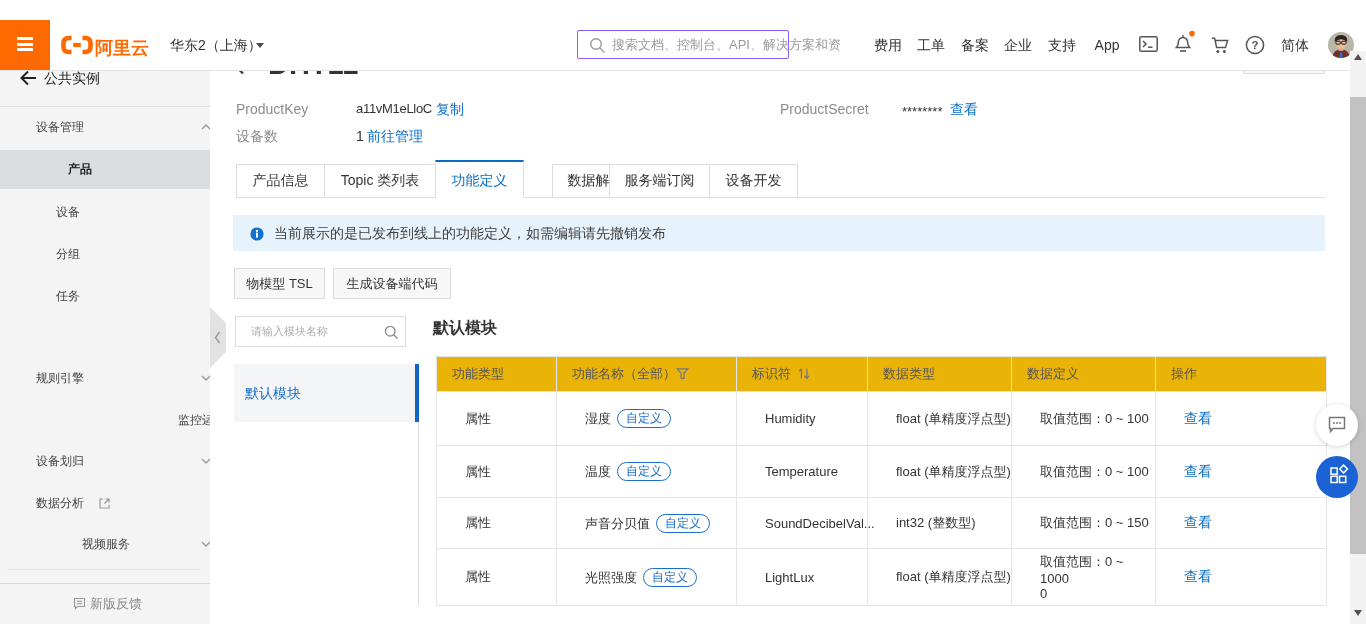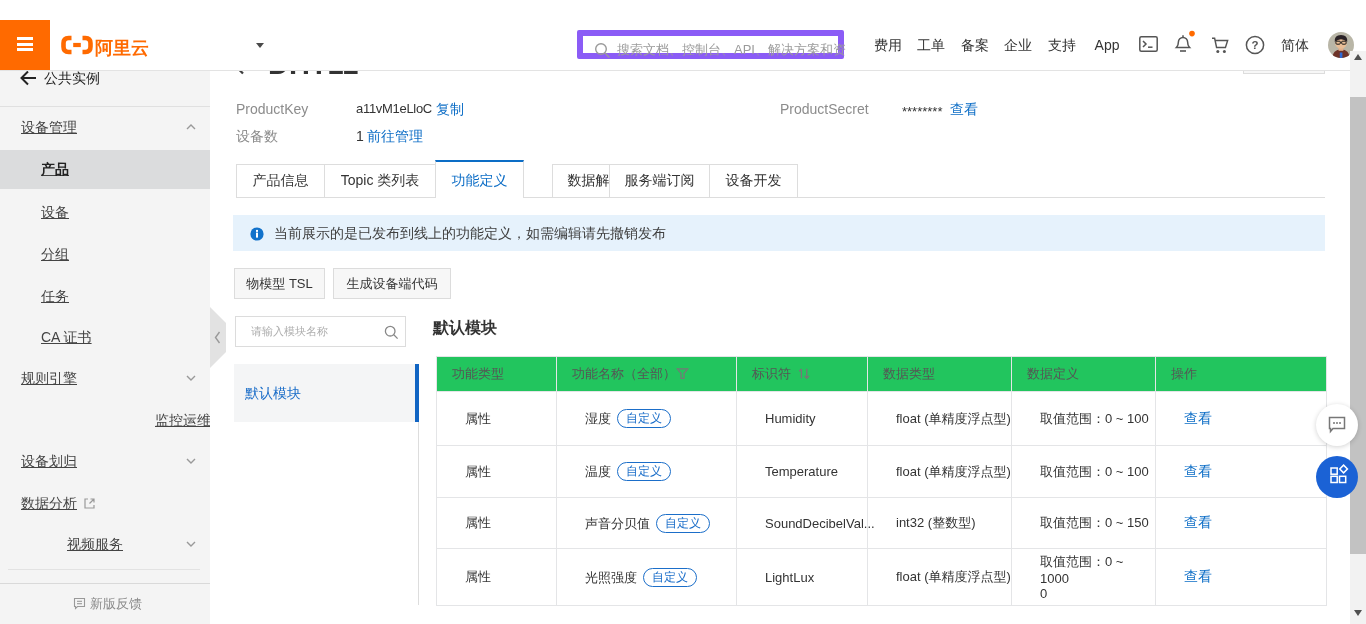--- a/index.html
+++ b/index.html
@@ -5,25 +5,25 @@
 *{margin:0;padding:0;box-sizing:border-box;}
 html,body{width:1366px;height:624px;overflow:hidden;}
 body{font-family:"Liberation Sans",sans-serif;background:#fff;color:#333;}
 #app{position:relative;width:1366px;height:624px;overflow:hidden;}
 .abs{position:absolute;}
 
 #topbar{position:absolute;left:0;top:0;width:1366px;height:51px;background:#fff;border-bottom:1px solid #e3e3e3;z-index:30;margin-top:20px;}
 #burger{position:absolute;left:0;top:0;width:50px;height:50px;background:#ff6a00;}
 #burger i{position:absolute;left:17px;width:16px;height:3px;background:#fff;}
 .topitem{position:absolute;top:0;height:50px;line-height:50px;font-size:14px;color:#333;transform:translateX(-50%);}
-#search{position:absolute;left:577px;top:10px;width:267px;height:29px;border:6px solid #8b5cf6;border-radius:2px;}
+#search{position:absolute;left:577px;top:10px;width:212px;height:29px;border:1px solid #8b5cf6;border-radius:2px;}
 #search span{position:absolute;left:34px;top:0;line-height:27px;font-size:13px;color:#9b9b9b;white-space:nowrap;}
 
 #sidebar{position:absolute;left:0;top:51px;width:210px;height:573px;background:#f4f4f4;}
-.side-item{position:absolute;left:1px;width:210px;height:42px;line-height:42px;font-size:14px;color:#444;text-decoration:underline;}
+.side-item{position:absolute;left:16px;width:210px;height:42px;line-height:42px;font-size:12px;color:#444;}
 .chev{position:absolute;right:14px;top:15px;}
 
 #main{position:absolute;left:210px;top:51px;width:1140px;height:573px;background:#fff;}
 .lbl{color:#8c8c8c;font-size:14px;}
 .val{color:#333;font-size:14px;}
 a.lnk{color:#0c6dc6;text-decoration:none;font-size:14px;}
 
 .tab{position:absolute;top:164px;height:34px;background:#fff;border:1px solid #ddd;text-align:center;font-size:14px;color:#333;line-height:31px;z-index:1;}
 .tab.active{top:160px;height:38px;border-top:2px solid #0c6dc6;border-bottom:none;color:#0c6dc6;line-height:37px;z-index:3;}
 #tabline{position:absolute;top:197px;left:236px;width:1089px;height:1px;background:#ddd;z-index:0;}
@@ -33,21 +33,21 @@
 
 .btn{position:absolute;top:268px;height:31px;border:1px solid #dcdcdc;background:#f7f7f7;text-align:center;font-size:13px;color:#333;line-height:29px;}
 
 #modsearch{position:absolute;left:235px;top:316px;width:171px;height:31px;border:1px solid #dcdcdc;}
 #modsearch span{position:absolute;left:15px;top:0;line-height:29px;font-size:11px;color:#aeaeae;}
 #modpanel{position:absolute;left:234px;top:364px;width:185px;height:241px;border-right:1px solid #ddd;}
 #moditem{position:absolute;left:0;top:0;width:185px;height:58px;background:#f4f5f6;border-right:4px solid #1165c3;line-height:58px;font-size:14px;color:#1a6dc8;padding-left:11px;}
 
 #tbl{position:absolute;left:436px;top:356px;width:890px;border-collapse:collapse;table-layout:fixed;}
 #tbl th,#tbl td{border:1px solid #e4e5e7;font-weight:normal;text-align:left;vertical-align:middle;}
-#tbl th{background:#22c55e;color:#555;font-size:13px;height:35px;padding-left:15px;}
+#tbl th{background:#eab308;color:#555;font-size:13px;height:35px;padding-left:15px;}
 #tbl td{color:#333;font-size:13px;padding-left:28px;}
 .pill{display:inline-block;margin-left:6px;border:1px solid #1b6ec9;border-radius:10px;padding:0 8px;line-height:17px;font-size:12px;color:#1b6ec9;vertical-align:1px;}
 
 #sbar{position:absolute;left:1350px;top:51px;width:16px;height:573px;background:#f2f2f2;z-index:40;}
 #sthumb{position:absolute;left:0px;top:46px;width:16px;height:457px;background:#c2c2c2;}
 </style>
 </head>
 <body>
 <div id="app">
 
@@ -56,20 +56,21 @@
         <i style="top:17px"></i>
         <i style="top:22.5px"></i>
         <i style="top:28px"></i>
       </div>
   <svg class="abs" style="left:61px;top:15px" width="32" height="20" viewBox="0 0 32 20">
     <path d="M10.5 3 H7.6 Q2.5 3 2.5 8.2 V11.8 Q2.5 17 7.6 17 H10.5" fill="none" stroke="#ff6a00" stroke-width="4.6"></path>
     <path d="M21.5 3 H24.4 Q29.5 3 29.5 8.2 V11.8 Q29.5 17 24.4 17 H21.5" fill="none" stroke="#ff6a00" stroke-width="4.6"></path>
     <rect x="12.2" y="7.9" width="7.6" height="4.2" fill="#ff6a00"></rect>
   </svg>
   <div class="abs" style="left:95px;top:16px;font-size:18px;font-weight:bold;color:#ff6a00;">阿里云</div>
+  <div class="abs" style="left:170px;top:0;height:50px;line-height:50px;font-size:14px;color:#333;">华东2（上海）</div>
   <div class="abs" style="left:256px;top:23px;width:0;height:0;border-left:4.5px solid transparent;border-right:4.5px solid transparent;border-top:5.5px solid #4a4a4a;"></div>
   <div id="search">
     <svg class="abs" style="left:11px;top:6px" width="17" height="17" viewBox="0 0 17 17">
           <circle cx="7" cy="7" r="5.3" fill="none" stroke="#999" stroke-width="1.4"></circle>
           <line x1="11" y1="11" x2="15.4" y2="15.4" stroke="#999" stroke-width="1.4"></line>
         </svg>
     <span>搜索文档、控制台、API、解决方案和资</span>
   </div>
   <span class="topitem" style="left:888px">费用</span>
   <span class="topitem" style="left:931px">工单</span>
@@ -126,25 +127,24 @@
         <path d="M8 1.5 L1.5 8 L8 14.5 M1.5 8 H16" fill="none" stroke="#222" stroke-width="2"></path>
       </svg>
   <div class="abs" style="left:44px;top:13px;height:28px;line-height:28px;font-size:14px;color:#222;">公共实例</div>
   <div class="abs" style="left:0;top:55px;width:210px;height:1px;background:#e0e0e0;"></div>
   <div class="side-item" style="top:55px;"><span style="margin-left:20px;">设备管理</span>
     <svg class="chev" width="12" height="12" viewBox="0 0 12 12">
           <path d="M2 8 L6 4 L10 8" fill="none" stroke="#999" stroke-width="1.4"></path>
         </svg>
   </div>
   <div class="abs" style="left:0;top:99px;width:210px;height:39px;background:#dbdcdd;"></div>
-  <div class="side-item" style="top:98px;height:40px;line-height:40px;"><span style="margin-left:40px;font-weight:bold;color:#222;">产品</span></div>
+  <div class="side-item" style="top:98px;height:40px;line-height:40px;"><span style="margin-left:52px;font-weight:bold;color:#222;">产品</span></div>
   <div class="side-item" style="top:140px;"><span style="margin-left:40px;">设备</span></div>
   <div class="side-item" style="top:182px;"><span style="margin-left:40px;">分组</span></div>
   <div class="side-item" style="top:224px;"><span style="margin-left:40px;">任务</span></div>
-  <div class="side-item" style="top:265px;"><span style="margin-left:40px;">CA 证书</span></div>
   <div class="side-item" style="top:306px;"><span style="margin-left:20px;">规则引擎</span>
     <svg class="chev" width="12" height="12" viewBox="0 0 12 12">
           <path d="M2 4 L6 8 L10 4" fill="none" stroke="#999" stroke-width="1.4"></path>
         </svg>
   </div>
   <div class="side-item" style="top:348px;text-align:right;"><span style="margin-left:20px;">监控运维</span>
     <svg class="chev" width="12" height="12" viewBox="0 0 12 12">
           <path d="M2 4 L6 8 L10 4" fill="none" stroke="#999" stroke-width="1.4"></path>
         </svg>
   </div>

